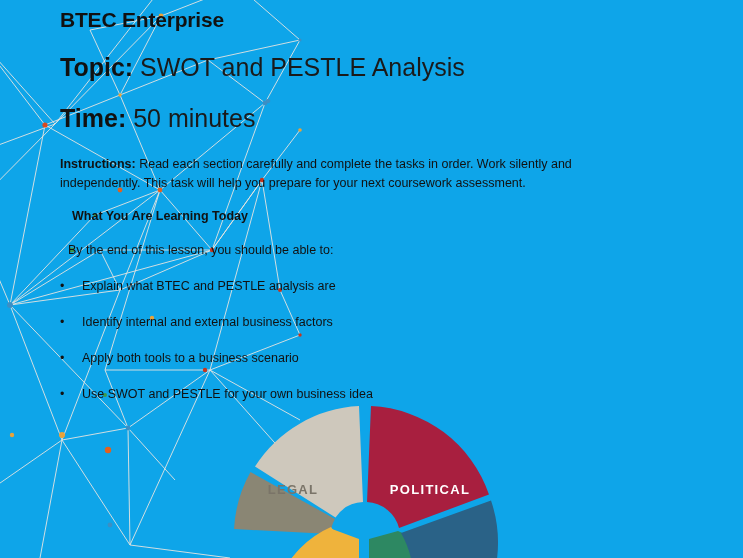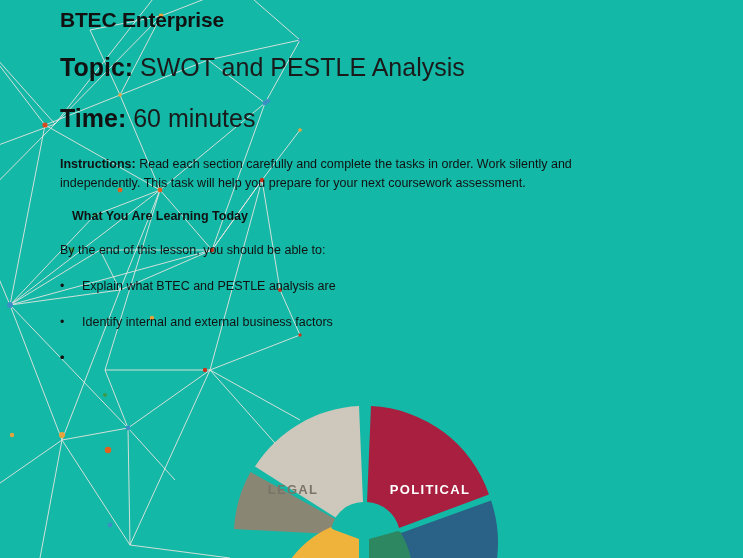--- a/index.html
+++ b/index.html
@@ -9,21 +9,21 @@
   }
   body {
     font-family: "Liberation Sans", sans-serif;
     -webkit-font-smoothing: antialiased;
   }
   #page {
     position: relative;
     width: 743px;
     height: 558px;
     overflow: hidden;
-    background: #14b8a6;
+    background: #0ea5e9;
   }
 
   
   #bg-network {
     position: absolute;
     left: 0; top: 0;
     width: 743px; height: 558px;
     pointer-events: none;
     z-index: 0;
   }
@@ -69,21 +69,21 @@
   .sub-head {
     font-size: 12.5px;
     font-weight: bold;
     color: #111111;
     margin: 0 0 20px 12px;
   }
 
   .lead {
     font-size: 12.5px;
     color: #111111;
-    margin: 0 0 22px 0;
+    margin: 0 0 22px 8px;
   }
 
   .bullet {
     font-size: 12.5px;
     color: #111111;
     margin: 0 0 22px 0;
     padding-left: 10px;
     position: relative;
   }
   .bullet .dot {
@@ -205,44 +205,46 @@
 
   <div id="content">
 
     <h1 class="h-title">BTEC Enterprise</h1>
 
     <div class="h-line">
       <span class="lbl">Topic:</span><span> SWOT and PESTLE Analysis</span>
     </div>
 
     <div class="h-line">
-      <span class="lbl">Time:</span><span> 60 minutes</span>
+      <span class="lbl">Time:</span><span> 50 minutes</span>
     </div>
 
     <p class="para">
       <span class="lbl">Instructions:</span><span> Read each section carefully and complete the tasks in order. Work silently and independently. This task will help you prepare for your next coursework assessment.</span>
     </p>
 
     <h2 class="sub-head">What You Are Learning Today</h2>
 
     <p class="lead">By the end of this lesson, you should be able to:</p>
 
     <div class="bullet">
       <span class="dot">•</span>
       <span style="margin-left:12px">Explain what BTEC and PESTLE analysis are</span>
     </div>
     <div class="bullet">
       <span class="dot">•</span>
       <span style="margin-left:12px">Identify internal and external business factors</span>
     </div>
     <div class="bullet">
       <span class="dot">•</span>
-    </div>
-    <div class="bullet">
-      <span class="dot">•</span>
+      <span style="margin-left:12px">Apply both tools to a business scenario</span>
+    </div>
+    <div class="bullet">
+      <span class="dot">•</span>
+      <span style="margin-left:12px">Use SWOT and PESTLE for your own business idea</span>
     </div>
 
   </div>
 
   <div id="wheel-wrap">
     <svg id="wheel" width="440" height="170" viewBox="0 0 440 170" aria-hidden="true">
 
       <g transform="translate(215,139)">
 
         <path fill="#8A8674" d="M -131.0 -8.0

